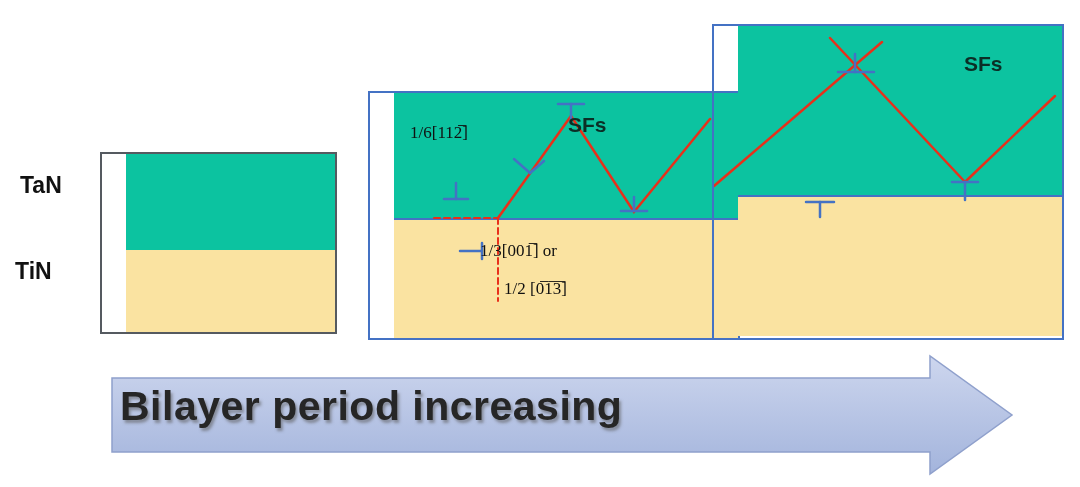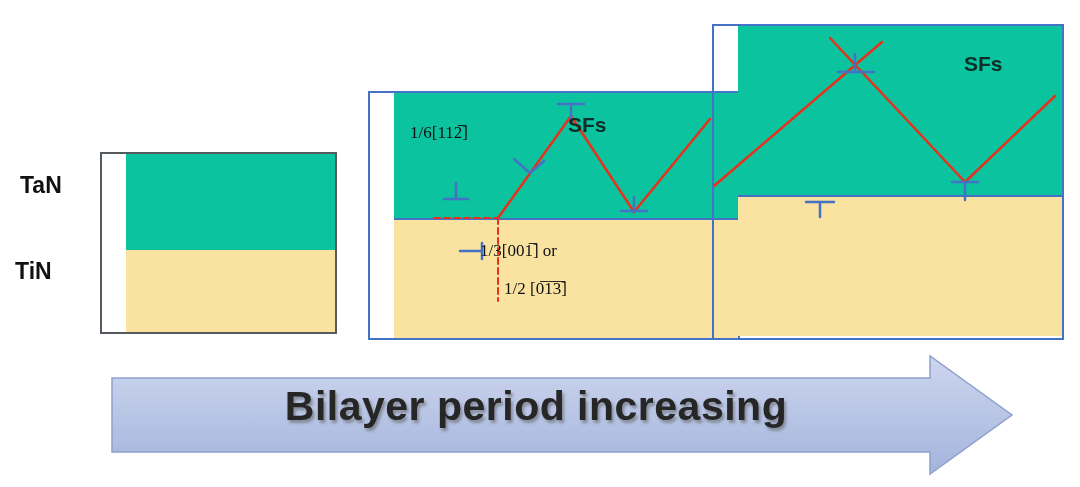--- a/index.html
+++ b/index.html
@@ -21,21 +21,21 @@
   .anno{
     position:absolute;font-family:"Liberation Serif",serif;font-size:17px;color:#111;
     white-space:nowrap;
   }
   .sfs{
     position:absolute;font-family:"Liberation Sans",sans-serif;font-weight:bold;
     font-size:21px;color:#0b2e26;white-space:nowrap;
   }
   .arrow-wrap{position:absolute;left:0;top:0;width:1080px;height:487px;}
   .arrow-text{
-    position:absolute;left:136px;top:383px;width:800px;text-align:center;
+    position:absolute;left:120px;top:383px;width:800px;
     font-size:41px;font-weight:bold;color:#262626;letter-spacing:0.5px;
     font-family:"Liberation Sans",sans-serif;
     text-shadow:2px 3px 3px rgba(90,90,90,0.55);
   }
   svg line, svg polyline{stroke-linecap:round;}
 </style>
 </head>
 <body>
 
 <div class="stage">

